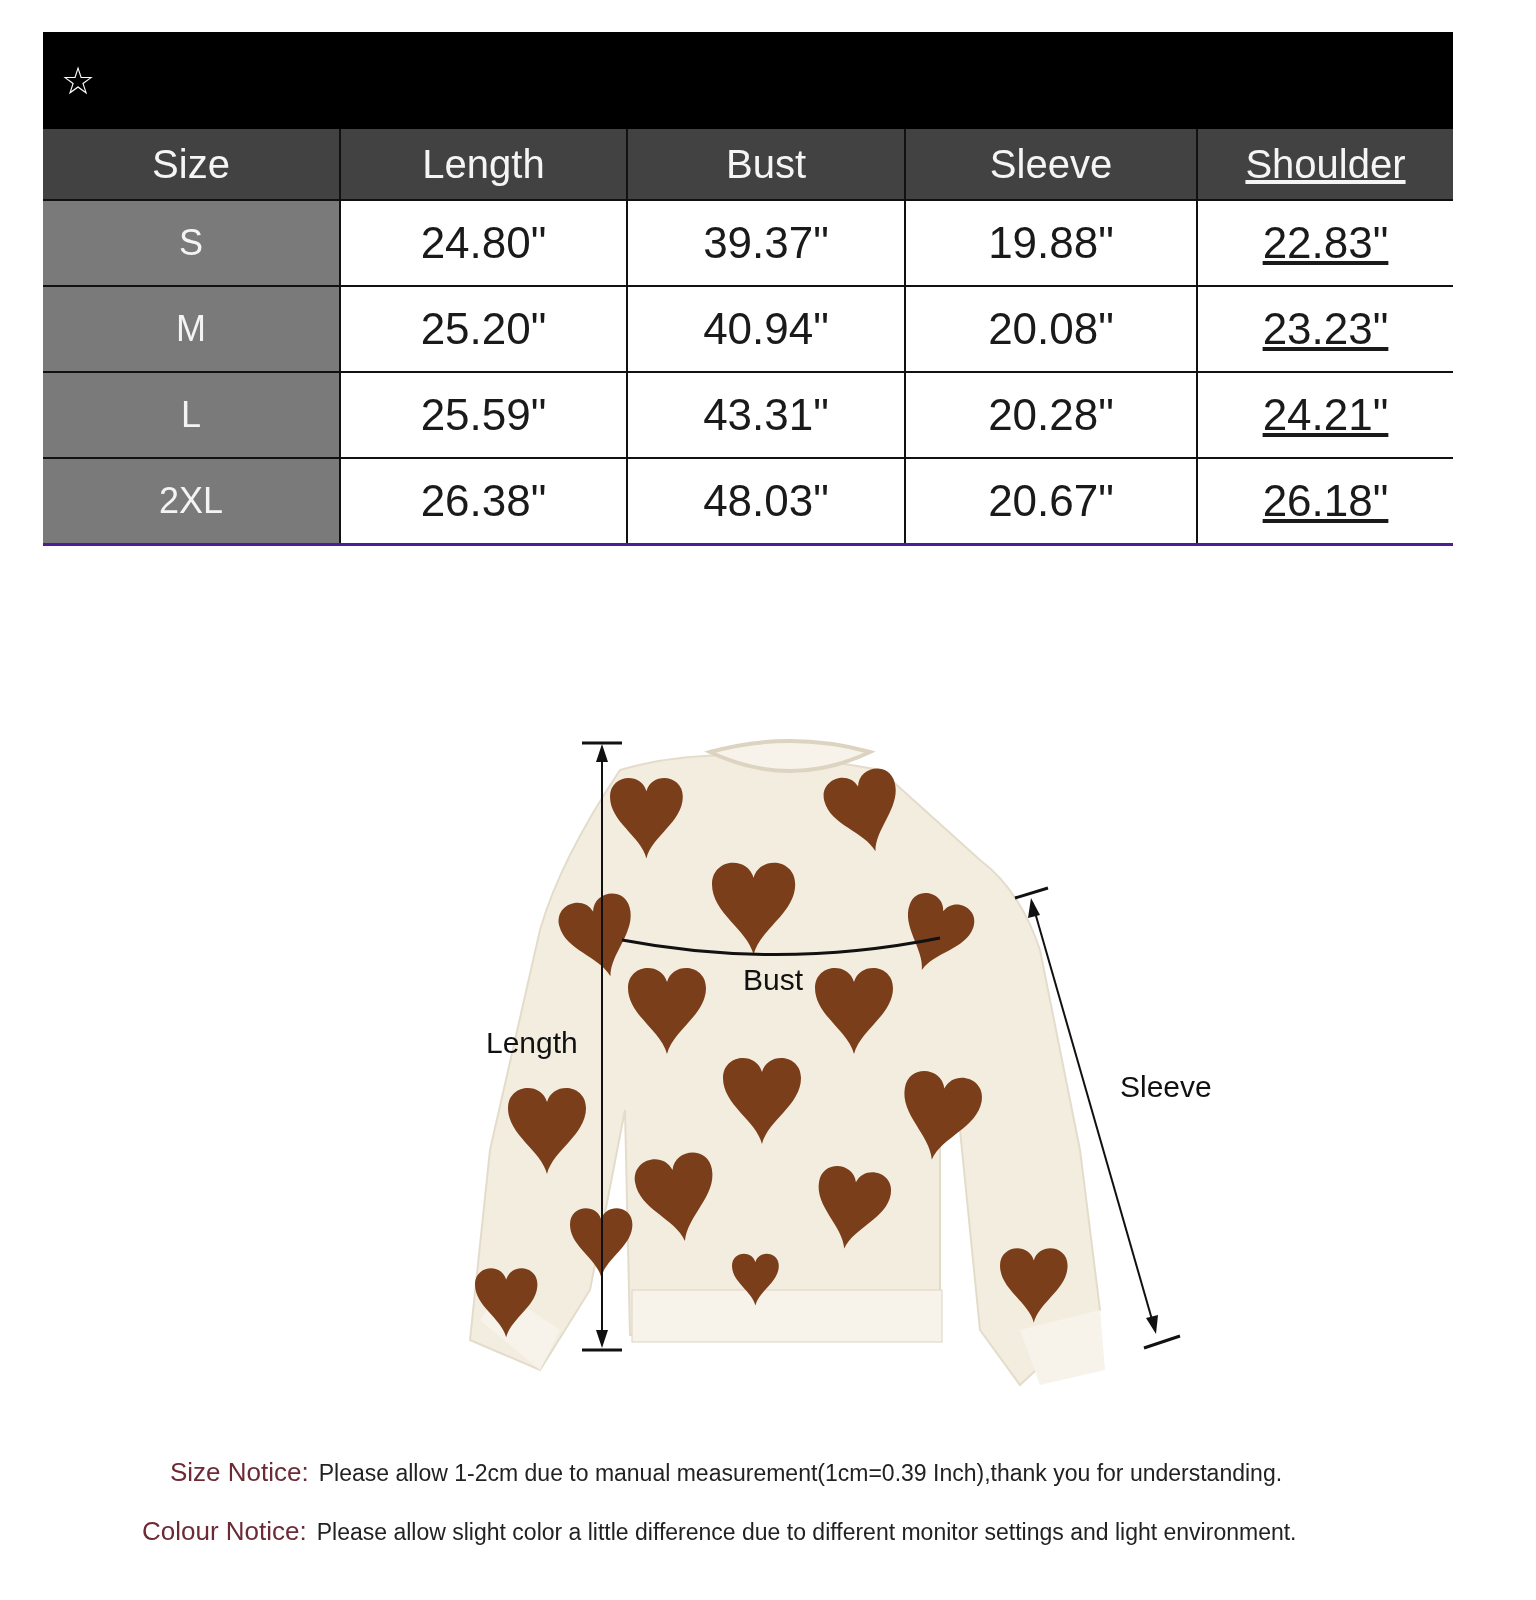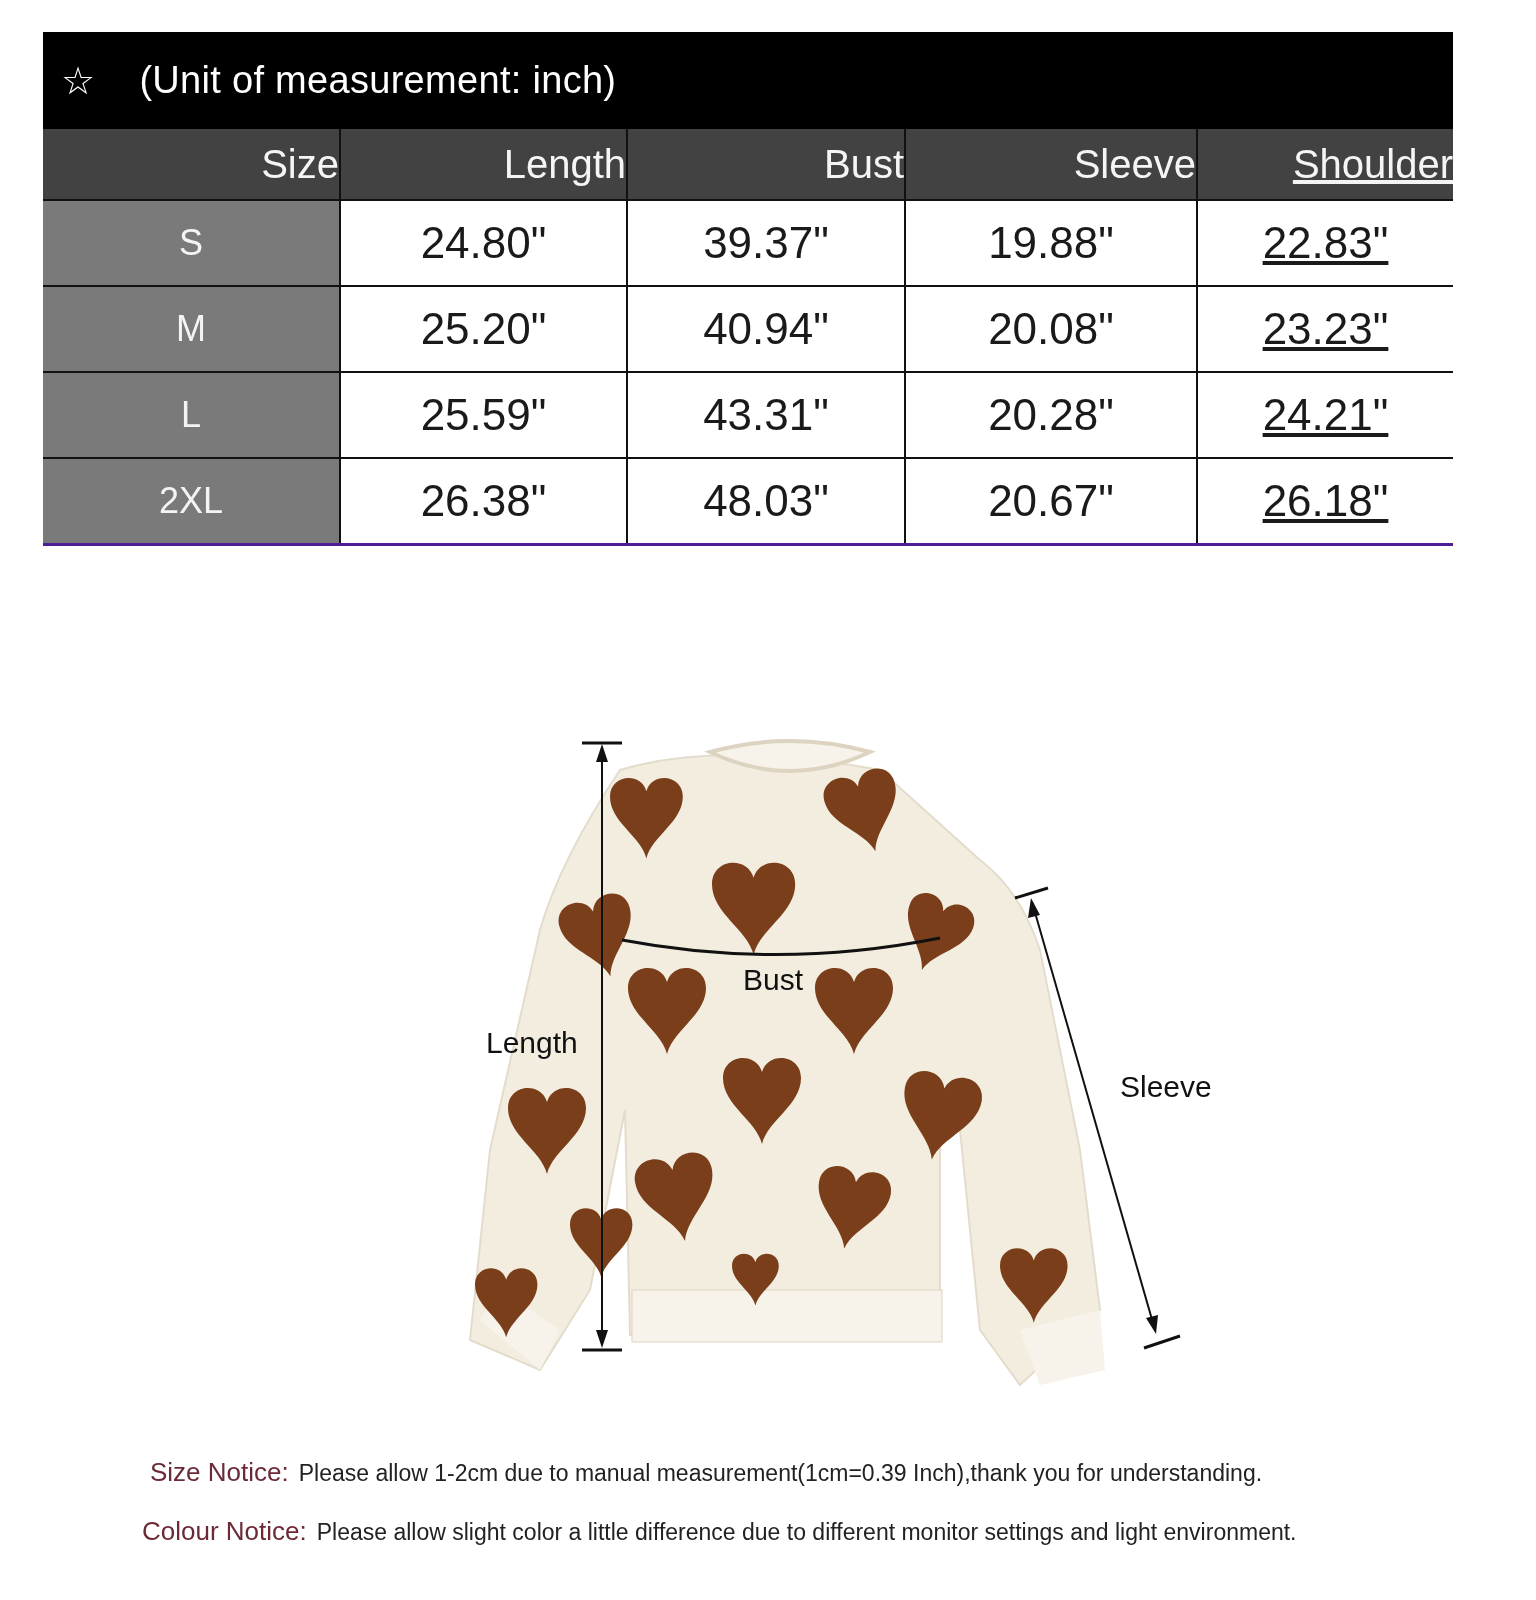--- a/index.html
+++ b/index.html
@@ -12,47 +12,46 @@
       display: flex; align-items: center; padding-left: 18px;
       font-family: "Liberation Sans", sans-serif; font-size: 38px; letter-spacing: 0.3px;
     }
     .title-bar .star { font-size: 38px; margin-right: 16px; }
     .title-bar .unit { margin-left: 28px; }
 
     table.sizes { width: 1410px; border-collapse: collapse; table-layout: fixed; }
     table.sizes th, table.sizes td { border: 2px solid #111; text-align: center; vertical-align: middle; }
     table.sizes th {
       background: #424242; color: #f5f5f5; height: 71px;
-      font-size: 40px; font-weight: normal; border-top: none; text-align: right;
+      font-size: 40px; font-weight: normal; border-top: none;
     }
     table.sizes td { height: 86px; font-size: 44px; color: #1a1a1a; background: #fff; }
     table.sizes td.size-label { background: #7a7a7a; color: #f4f4f4; font-size: 36px; }
     table.sizes tr:last-child td { border-bottom: 3px solid #4c1d95; margin-top: 22px; }
     table.sizes th:first-child, table.sizes td:first-child { border-left: none; }
     table.sizes th:last-child, table.sizes td:last-child { border-right: none; text-decoration: underline; }
 
     .figure { position: absolute; left: 460px; top: 730px; width: 780px; height: 680px; }
     .figure svg { position: absolute; left: 0; top: 0; }
     .label { position: absolute; font-size: 30px; color: #111; }
     .label.bust { left: 283px; top: 233px; }
     .label.length { left: 26px; top: 296px; }
     .label.sleeve { left: 660px; top: 340px; }
 
     .notice { position: absolute; left: 150px; font-size: 23px; color: #222; white-space: nowrap; }
     .notice .key { color: #6b2a36; font-size: 26px; margin-right: 10px; }
-    .notice.size-notice { top: 1457px; }
+    .notice.size-notice { top: 1457px; margin-left: 20px; }
     .notice.colour-notice { top: 1516px; left: 142px; }
   </style>
 </head>
 <body>
 
 <div class="size-table-wrap">
   <div class="title-bar">
     <span class="star">☆</span>
-    <span class="unit">(Unit of measurement: inch)</span>
   </div>
   <table class="sizes">
     <colgroup>
       <col style="width:297px">
         <col style="width:287px">
         <col style="width:278px">
         <col style="width:292px">
         <col style="width:256px">
     </colgroup>
     <thead>

